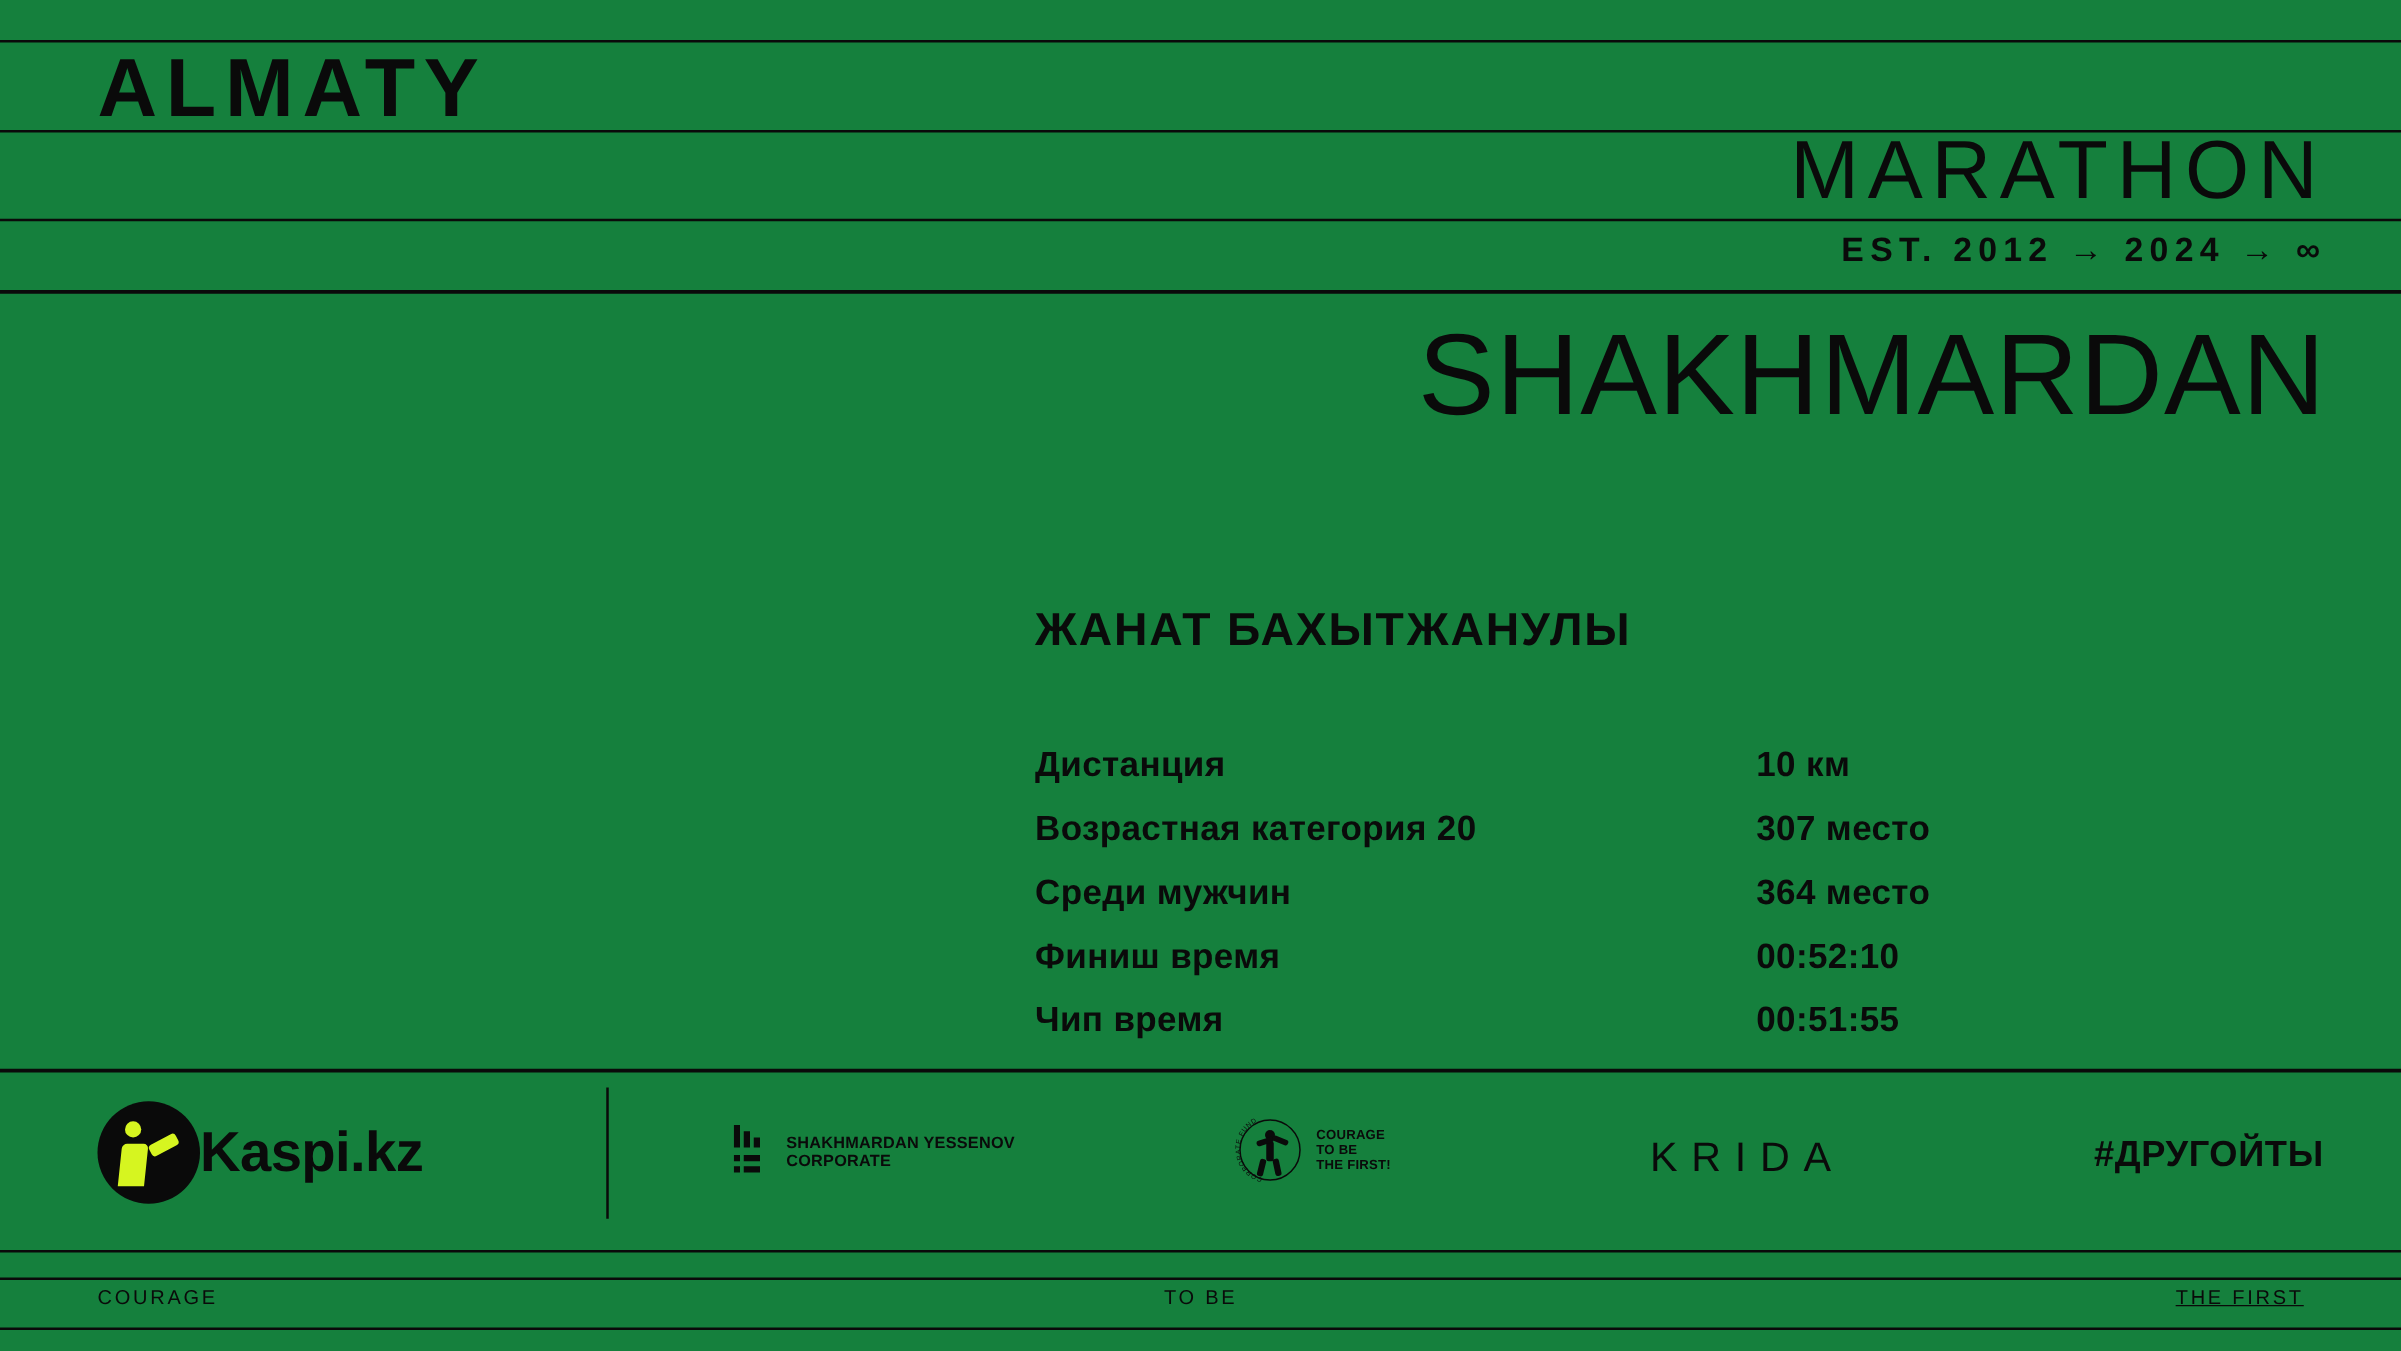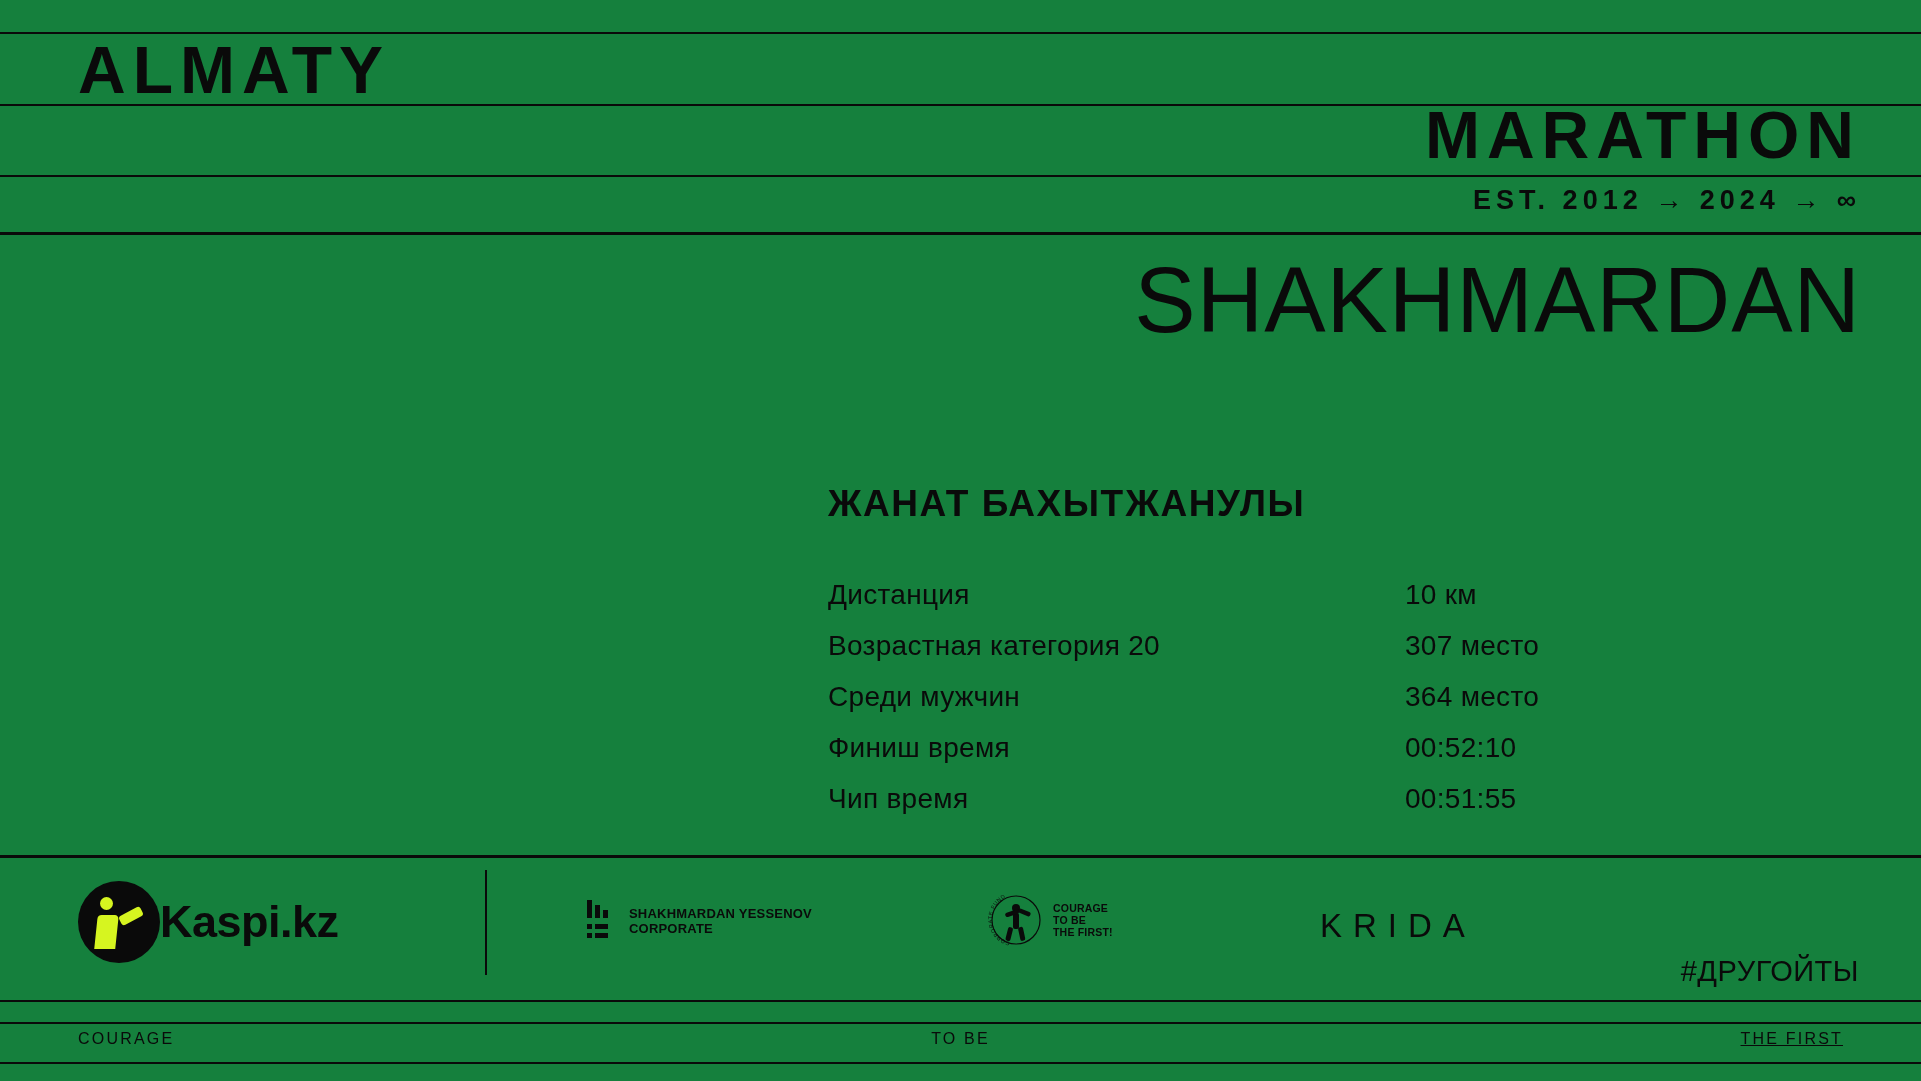--- a/index.html
+++ b/index.html
@@ -38,21 +38,21 @@
     letter-spacing: 7px;
     color: #0a0a0a;
     font-family: "Liberation Sans", sans-serif;
   }
   .hdr-marathon {
     position: absolute;
     right: 60px;
     top: 101px;
     font-size: 66px;
     line-height: 68px;
-    font-weight: 700;
+    font-weight: 400;
     letter-spacing: 7px;
     color: #0a0a0a;
     text-align: right;
   }
   .hdr-est {
     position: absolute;
     right: 60px;
     top: 183px;
     font-size: 27px;
     line-height: 34px;
@@ -90,21 +90,22 @@
   
   .results {
     position: absolute;
     left: 828px;
     top: 578px;
     width: 780px;
   }
   .result-row {
     display: flex;
     height: 51px;
-    align-items: flex-start;
+    align-items: flex-end;
+    font-weight: bold;
   }
   .result-label {
     width: 577px;
     font-size: 28px;
     line-height: 34px;
     color: #0a0a0a;
     letter-spacing: 0.3px;
   }
   .result-value {
     font-size: 28px;
@@ -225,24 +226,23 @@
     font-size: 33px;
     font-weight: 400;
     letter-spacing: 11px;
     color: #0a0a0a;
   }
   .sp-drugoyty {
     position: absolute;
     right: 62px;
     top: 53px;
     font-size: 29px;
-    font-weight: 400;
+    font-weight: 700;
     letter-spacing: 0.5px;
     color: #0a0a0a;
-    margin-top: 47px;
   }
 
   
   .footer {
     position: absolute;
     left: 0;
     top: 1022px;
     width: 100%;
     height: 36px;
   }

